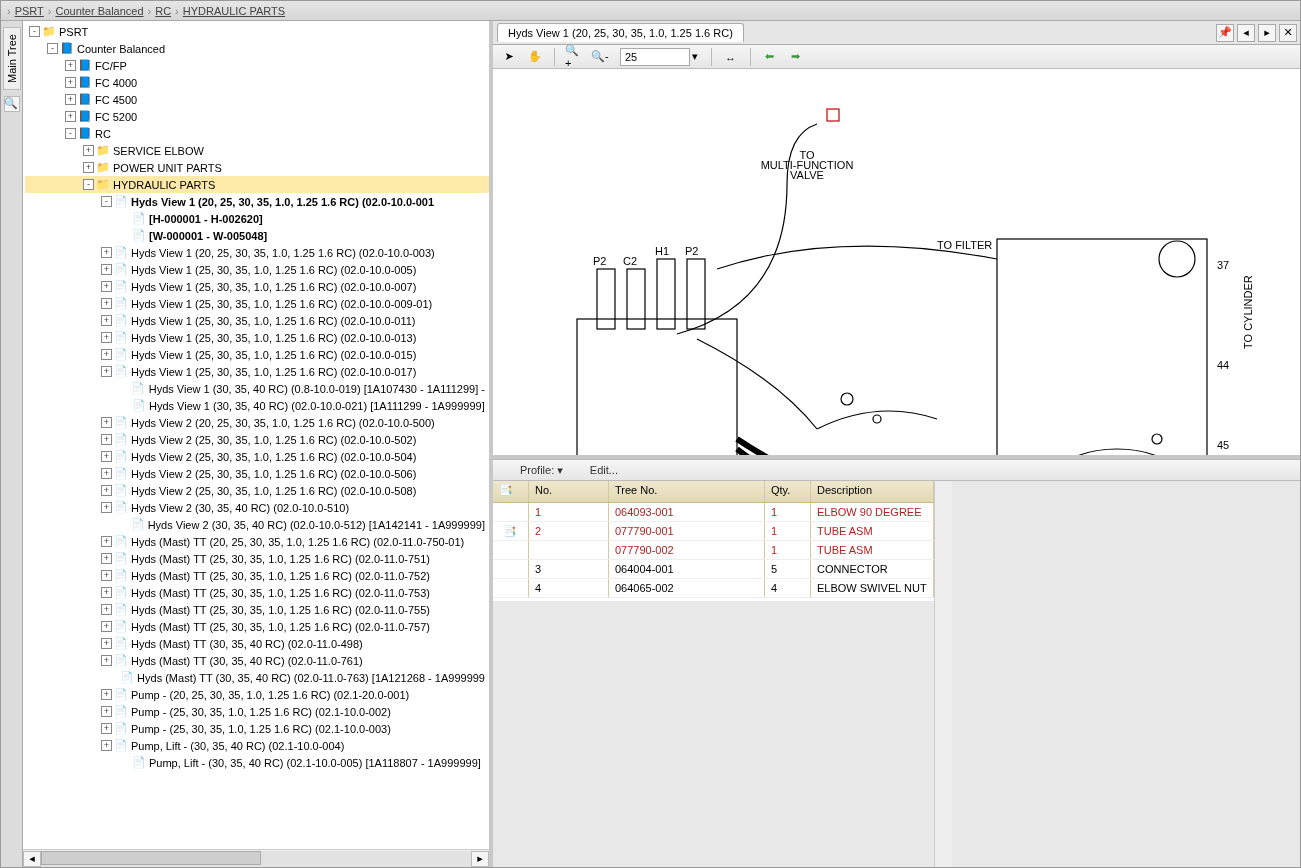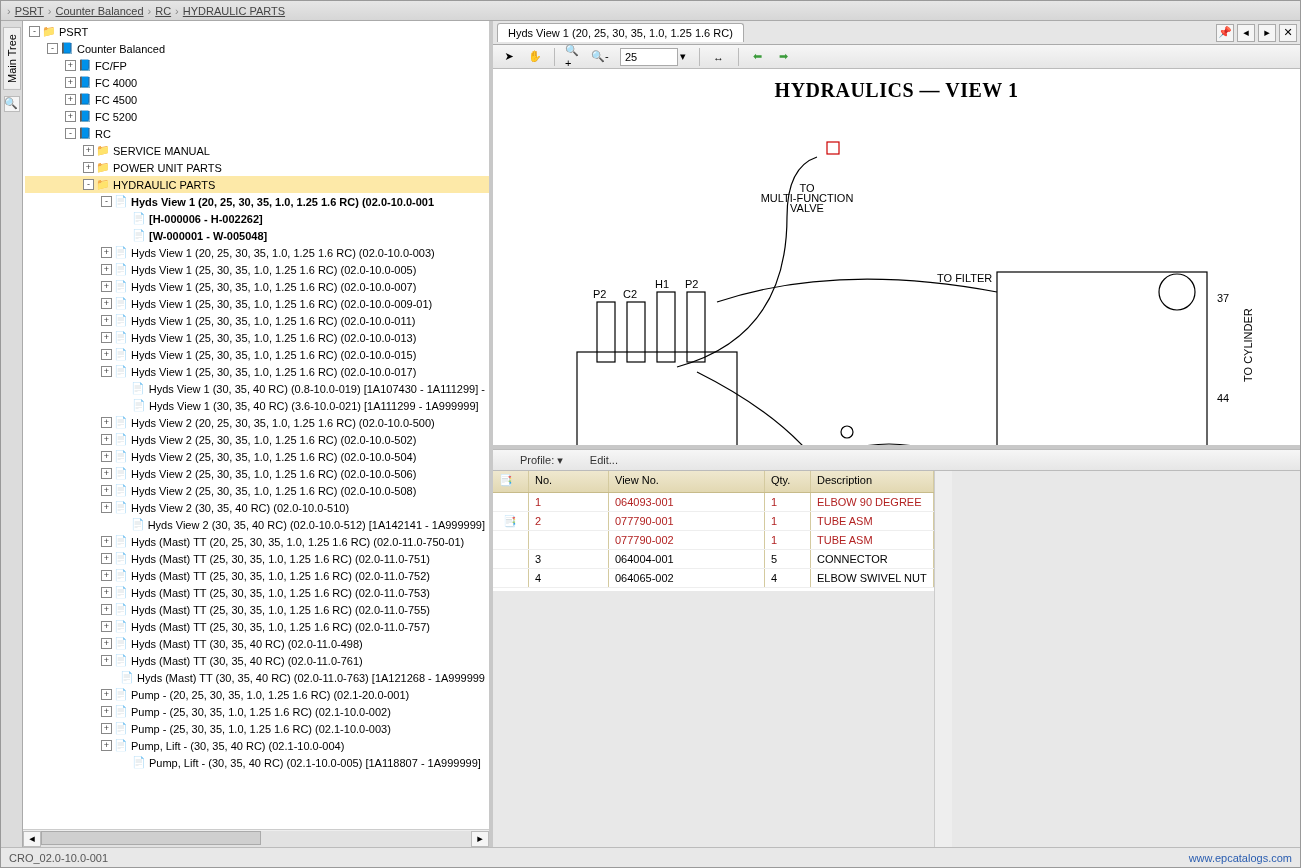--- a/index.html
+++ b/index.html
@@ -29,21 +29,21 @@
 .hscroll .track { flex: 1; height: 16px; background: #e2e2e2; position: relative; }
 .hscroll .thumb { position: absolute; left: 0; top: 0; height: 14px; width: 220px; background: #cfcfcf; border: 1px solid #aaa; }
 .right { flex: 1; display: flex; flex-direction: column; min-width: 0; }
 .tabbar { display: flex; align-items: center; height: 24px; background: #e6e6e6; border-bottom: 1px solid #aaa; }
 .tabbar .tab { background: #fff; border: 1px solid #aaa; border-bottom: none; padding: 3px 10px; margin-left: 4px; border-top-left-radius: 3px; border-top-right-radius: 3px; cursor: pointer; }
 .tabbar .grow { flex: 1; }
 .tabbar .tbtn { width: 18px; height: 18px; border: 1px solid #aaa; background: #f5f5f5; margin-right: 3px; display: flex; align-items: center; justify-content: center; cursor: pointer; }
 .toolbar { display: flex; align-items: center; height: 24px; background: linear-gradient(#f6f6f6,#e6e6e6); border-bottom: 1px solid #bbb; padding: 0 6px; gap: 6px; }
 .toolbar .tbtn { width: 20px; height: 20px; display: flex; align-items: center; justify-content: center; cursor: pointer; border: 1px solid transparent; }
 .toolbar .zoom { display: flex; align-items: center; gap: 2px; padding: 0 4px; }
-.toolbar .zoom input { width: 58px; height: 18px; border: 1px solid #aaa; padding: 0 4px; }
+.toolbar .zoom input { width: 70px; height: 18px; border: 1px solid #aaa; padding: 0 4px; }
 .toolbar .vdiv { width: 1px; height: 18px; background: #bbb; margin: 0 3px; }
 .viewer { flex: 1; background: #fff; border-bottom: 4px solid #c8c8c8; position: relative; overflow: hidden; display: flex; flex-direction: column; align-items: center; }
 .viewer h2 { font-family: "Times New Roman", serif; font-size: 20px; font-weight: bold; margin-top: 10px; letter-spacing: 0.5px; }
 .viewer .diagram { flex: 1; width: 100%; display: flex; align-items: flex-end; justify-content: center; }
 .profilebar { height: 22px; background: linear-gradient(#f6f6f6,#e6e6e6); border-top: 1px solid #bbb; border-bottom: 1px solid #bbb; display: flex; align-items: center; padding: 0 8px; gap: 8px; color: #333; }
 .profilebar .sm { cursor: pointer; padding-left: 19px; }
 .parts { height: 120px; display: flex; flex-direction: column; background: #fff; }
 .parts-head { display: flex; background: linear-gradient(#efe8cf,#e2d8b2); border-bottom: 1px solid #c7bb8a; height: 22px; }
 .parts-head .col, .parts-row .cell { border-right: 1px solid #d4ca9f; padding: 3px 6px; }
 .col.icon, .cell.icon { width: 36px; }
@@ -124,21 +124,21 @@
           <div class="tree-row">
             <span class="sp" style="width: 40px;"></span>
             <span class="tw">-</span>
             <span class="ic book">📘</span>
             <span class="lbl">RC</span>
           </div>
           <div class="tree-row">
             <span class="sp" style="width: 58px;"></span>
             <span class="tw">+</span>
             <span class="ic folder">📁</span>
-            <span class="lbl">SERVICE MANUAL</span>
+            <span class="lbl">SERVICE ELBOW</span>
           </div>
           <div class="tree-row">
             <span class="sp" style="width: 58px;"></span>
             <span class="tw">+</span>
             <span class="ic folder">📁</span>
             <span class="lbl">POWER UNIT PARTS</span>
           </div>
           <div class="tree-row sel">
             <span class="sp" style="width: 58px;"></span>
             <span class="tw">-</span>
@@ -148,21 +148,21 @@
           <div class="tree-row bold">
             <span class="sp" style="width: 76px;"></span>
             <span class="tw">-</span>
             <span class="ic page">📄</span>
             <span class="lbl">Hyds View 1 (20, 25, 30, 35, 1.0, 1.25 1.6 RC) (02.0-10.0-001</span>
           </div>
           <div class="tree-row bold">
             <span class="sp" style="width: 94px;"></span>
             <span style="display: inline-block; width: 13px;"></span>
             <span class="ic page">📄</span>
-            <span class="lbl">[H-000006 - H-002262]</span>
+            <span class="lbl">[H-000001 - H-002620]</span>
           </div>
           <div class="tree-row bold">
             <span class="sp" style="width: 94px;"></span>
             <span style="display: inline-block; width: 13px;"></span>
             <span class="ic page">📄</span>
             <span class="lbl">[W-000001 - W-005048]</span>
           </div>
           <div class="tree-row">
             <span class="sp" style="width: 76px;"></span>
             <span class="tw">+</span>
@@ -214,21 +214,21 @@
           <div class="tree-row">
             <span class="sp" style="width: 94px;"></span>
             <span style="display: inline-block; width: 13px;"></span>
             <span class="ic page">📄</span>
             <span class="lbl">Hyds View 1 (30, 35, 40 RC) (0.8-10.0-019)   [1A107430 - 1A111299] -</span>
           </div>
           <div class="tree-row">
             <span class="sp" style="width: 94px;"></span>
             <span style="display: inline-block; width: 13px;"></span>
             <span class="ic page">📄</span>
-            <span class="lbl">Hyds View 1 (30, 35, 40 RC) (3.6-10.0-021)   [1A111299 - 1A999999]</span>
+            <span class="lbl">Hyds View 1 (30, 35, 40 RC) (02.0-10.0-021)   [1A111299 - 1A999999]</span>
           </div>
           <div class="tree-row">
             <span class="sp" style="width: 76px;"></span>
             <span class="tw">+</span>
             <span class="ic page">📄</span>
             <span class="lbl">Hyds View 2 (20, 25, 30, 35, 1.0, 1.25 1.6 RC) (02.0-10.0-500)</span>
           </div>
           <div class="tree-row">
             <span class="sp" style="width: 76px;"></span>
             <span class="tw">+</span>
@@ -381,21 +381,20 @@
           <span>▾</span>
         </div>
         <div class="vdiv"></div>
         <div class="tbtn">↔</div>
         <div class="vdiv"></div>
         <div class="tbtn" style="color:#3a9b3a">⬅</div>
         <div class="tbtn" style="color:#3a9b3a">➡</div>
       </div>
 
       <div class="viewer">
-        <h2>HYDRAULICS — VIEW 1</h2>
         <div class="diagram">
           <svg viewBox="0 0 760 560" width="760" height="560">
             <g stroke="#000" stroke-width="1.2" fill="none">
               <rect x="310" y="40" width="12" height="12" stroke="#c00"></rect>
               <path d="M300 55 q-30 10 -30 60 q0 120 -110 150"></path>
               <text x="290" y="90" font-size="9" fill="#000" stroke="none" text-anchor="middle">TO</text>
               <text x="290" y="100" font-size="9" fill="#000" stroke="none" text-anchor="middle">MULTI-FUNCTION</text>
               <text x="290" y="110" font-size="9" fill="#000" stroke="none" text-anchor="middle">VALVE</text>
               <rect x="60" y="250" width="160" height="140"></rect>
               <rect x="80" y="200" width="18" height="60"></rect>
@@ -437,21 +436,21 @@
       <div class="profilebar">
         <span class="sm"><span>Profile:</span> ▾</span>
         <span class="sm">Edit...</span>
       </div>
 
       <div class="parts-wrap">
         <div class="parts">
           <div class="parts-head">
             <div class="col icon">📑</div>
             <div class="col no">No.</div>
-            <div class="col pn">View No.</div>
+            <div class="col pn">Tree No.</div>
             <div class="col qty">Qty.</div>
             <div class="col desc">Description</div>
           </div>
           <div class="parts-body" id="parts-body">
               <div class="parts-row hl">
                 <div class="cell icon"></div>
                 <div class="cell no">1</div>
                 <div class="cell pn">064093-001</div>
                 <div class="cell qty">1</div>
                 <div class="cell desc">ELBOW 90 DEGREE</div>
@@ -485,18 +484,14 @@
                 <div class="cell desc">ELBOW SWIVEL NUT</div>
               </div>
             </div>
         </div>
         <div class="rscroll"></div>
       </div>
 
     </div>
   </div>
 
-  <div class="status">
-    <span>CRO_02.0-10.0-001</span>
-    <a href="#">www.epcatalogs.com</a>
-  </div>
 
 </div>
 
 </body></html>

